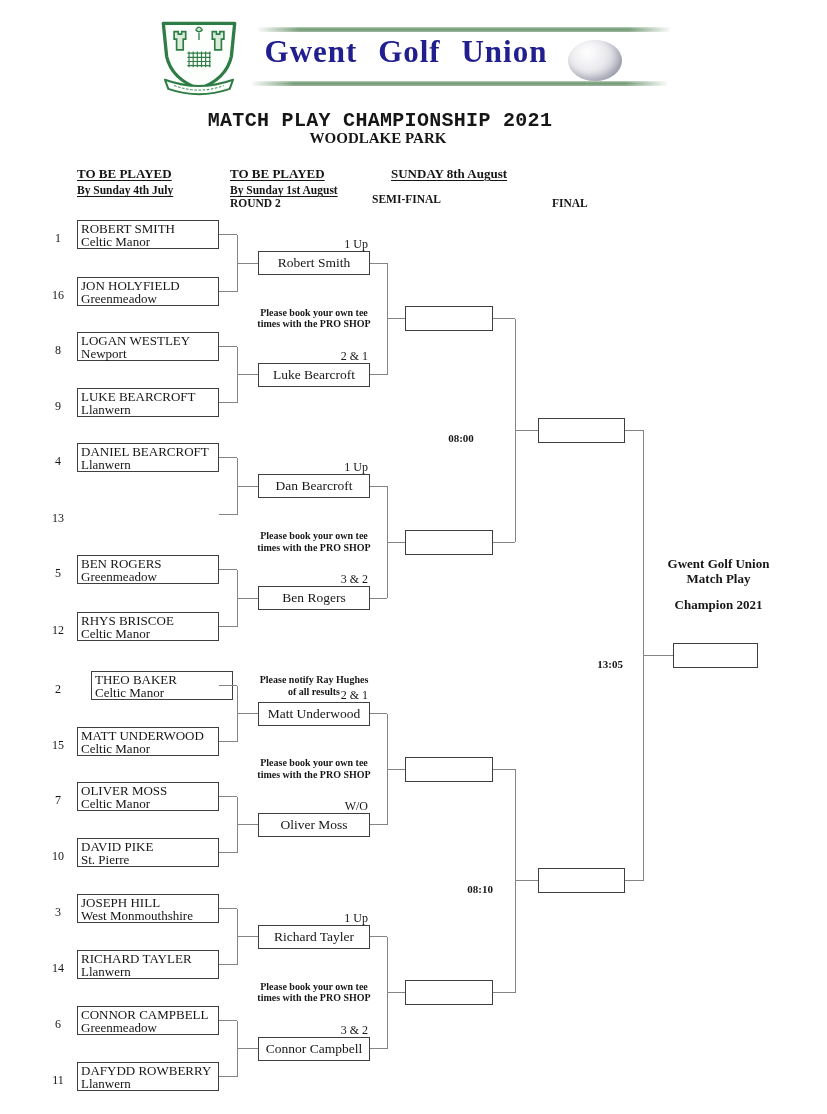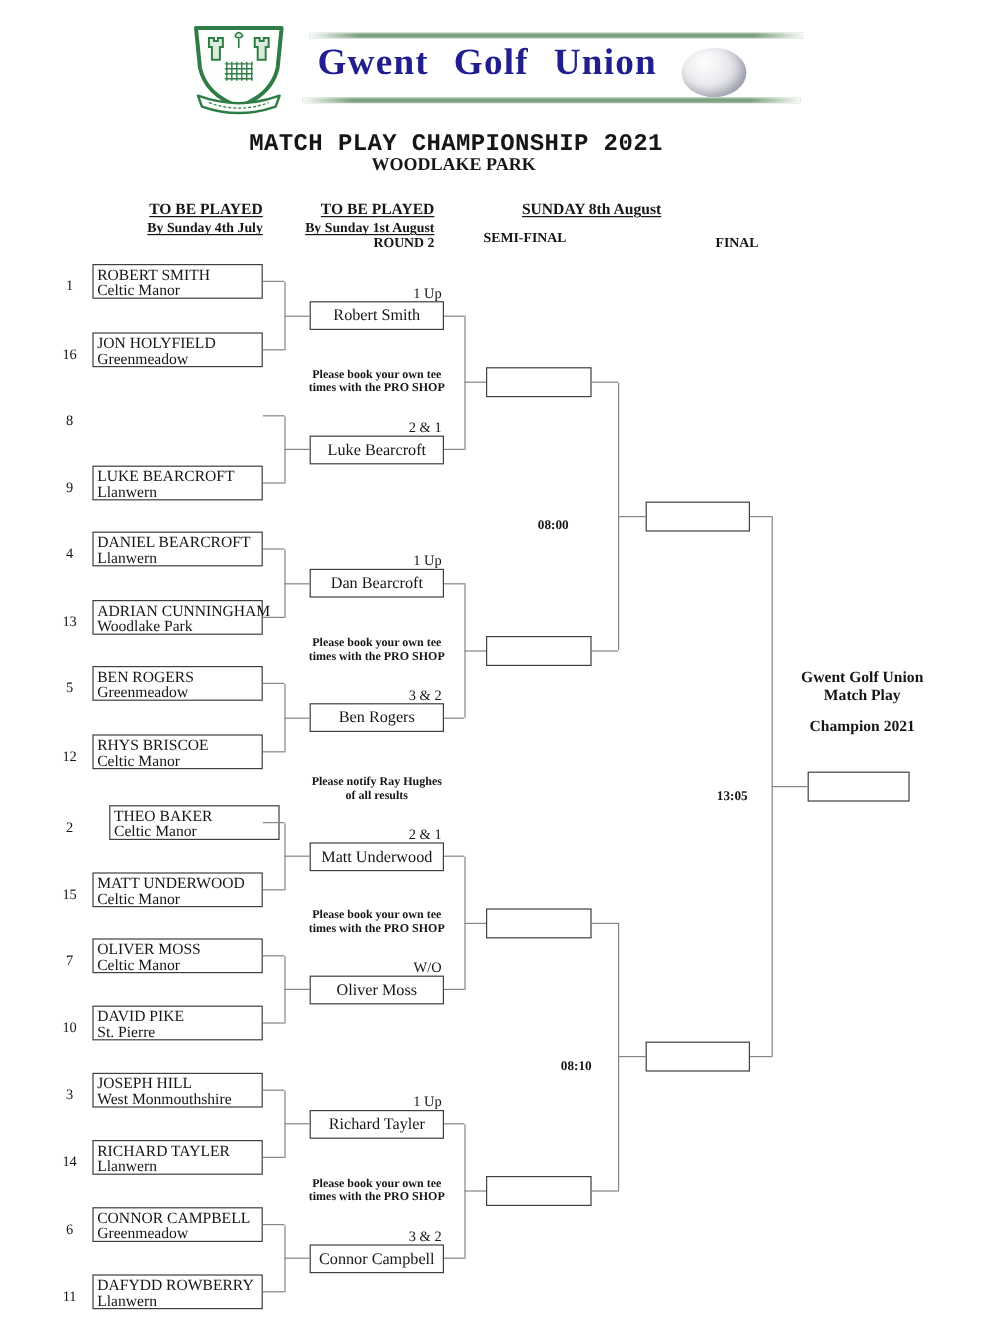--- a/index.html
+++ b/index.html
@@ -9,21 +9,21 @@
   .line{position:absolute;background:#858585;}
   .pbox{position:absolute;border:1px solid #3f3f3f;background:#ffffff;box-sizing:border-box;}
   .r1box{font-size:13px;line-height:13.2px;padding-left:3px;padding-top:1px;}
   .r1box div{white-space:nowrap;}
   .r2box{font-size:13.5px;text-align:center;line-height:21px;}
   .seed{position:absolute;font-size:12px;text-align:center;}
   .result{position:absolute;font-size:12px;text-align:right;}
   .note{position:absolute;font-size:10px;font-weight:bold;text-align:center;line-height:11.5px;}
   .time{position:absolute;font-size:11px;font-weight:bold;text-align:right;}
   .champ{position:absolute;font-size:13px;font-weight:bold;text-align:center;}
-  .hdr{position:absolute;font-weight:bold;text-align:right;}
+  .hdr{position:absolute;font-weight:bold;text-align:left;}
   .u{text-decoration:underline;text-underline-offset:2px;}
   .band{position:absolute;height:5px;
         background:linear-gradient(90deg, rgba(255,255,255,.95), rgba(255,255,255,0) 10%, rgba(255,255,255,0) 90%, rgba(255,255,255,.95)),
                    linear-gradient(#bccfbc, #6f9a72 45%, #9fb6a0);}
   .ball{position:absolute;left:568px;top:40px;width:54px;height:41px;border-radius:50%;
         background:radial-gradient(circle at 36% 30%, #ffffff, #ebebef 40%, #ced0d8 70%, #a8aab6 100%);
         box-shadow:inset -4px -4px 7px rgba(85,85,110,.35);}
   .orgname{position:absolute;left:254px;top:34px;width:304px;text-align:center;
            font-size:31px;font-weight:bold;letter-spacing:1px;word-spacing:12px;color:#211f8e;}
   .maintitle{position:absolute;left:0;top:109px;width:760px;text-align:center;
@@ -79,38 +79,38 @@
       <div>Celtic Manor</div>
     </div>
     <div class="line" style="left: 219px; top: 234px; width: 18px; height: 1px; background: rgb(133, 133, 133);"></div>
     <div class="seed" style="left: 45px; top: 288px; width: 26px;">16</div>
     <div class="pbox r1box" style="left: 77px; top: 277px; width: 142px; height: 29px;">
       <div>JON HOLYFIELD</div>
       <div>Greenmeadow</div>
     </div>
     <div class="line" style="left: 219px; top: 291px; width: 18px; height: 1px; background: rgb(133, 133, 133);"></div>
     <div class="seed" style="left: 45px; top: 343px; width: 26px;">8</div>
+    <div class="pbox r1box" style="left: 77px; top: 332px; width: 142px; height: 29px;">
+      <div>LOGAN WESTLEY</div>
+      <div>Newport</div>
+    </div>
     <div class="line" style="left: 219px; top: 346px; width: 18px; height: 1px; background: rgb(133, 133, 133);"></div>
     <div class="seed" style="left: 45px; top: 399px; width: 26px;">9</div>
     <div class="pbox r1box" style="left: 77px; top: 388px; width: 142px; height: 29px;">
       <div>LUKE BEARCROFT</div>
       <div>Llanwern</div>
     </div>
     <div class="line" style="left: 219px; top: 402px; width: 18px; height: 1px; background: rgb(133, 133, 133);"></div>
     <div class="seed" style="left: 45px; top: 454px; width: 26px;">4</div>
     <div class="pbox r1box" style="left: 77px; top: 443px; width: 142px; height: 29px;">
       <div>DANIEL BEARCROFT</div>
       <div>Llanwern</div>
     </div>
     <div class="line" style="left: 219px; top: 457px; width: 18px; height: 1px; background: rgb(133, 133, 133);"></div>
     <div class="seed" style="left: 45px; top: 511px; width: 26px;">13</div>
-    <div class="pbox r1box" style="left: 77px; top: 500px; width: 142px; height: 29px;">
-      <div>ADRIAN CUNNINGHAM</div>
-      <div>Woodlake Park</div>
-    </div>
     <div class="line" style="left: 219px; top: 514px; width: 18px; height: 1px; background: rgb(133, 133, 133);"></div>
     <div class="seed" style="left: 45px; top: 566px; width: 26px;">5</div>
     <div class="pbox r1box" style="left: 77px; top: 555px; width: 142px; height: 29px;">
       <div>BEN ROGERS</div>
       <div>Greenmeadow</div>
     </div>
     <div class="line" style="left: 219px; top: 569px; width: 18px; height: 1px; background: rgb(133, 133, 133);"></div>
     <div class="seed" style="left: 45px; top: 623px; width: 26px;">12</div>
     <div class="pbox r1box" style="left: 77px; top: 612px; width: 142px; height: 29px;">
       <div>RHYS BRISCOE</div>
@@ -244,20 +244,20 @@
     <div class="line" style="left: 625px; top: 429.875px; width: 18px; height: 1px; background: rgb(133, 133, 133);"></div>
     <div class="line" style="left: 515px; top: 769px; width: 1px; height: 223.5px; background: rgb(133, 133, 133);"></div>
     <div class="line" style="left: 515px; top: 880.25px; width: 23px; height: 1px; background: rgb(133, 133, 133);"></div>
     <div class="pbox" style="left: 538px; top: 868.25px; width: 87px; height: 25px;"></div>
     <div class="time" style="left: 429px; top: 882.75px; width: 64px;">08:10</div>
     <div class="line" style="left: 625px; top: 880.25px; width: 18px; height: 1px; background: rgb(133, 133, 133);"></div>
     <div class="line" style="left: 643px; top: 430.375px; width: 1px; height: 450.375px; background: rgb(133, 133, 133);"></div>
     <div class="line" style="left: 643px; top: 655.062px; width: 30px; height: 1px; background: rgb(133, 133, 133);"></div>
     <div class="pbox" style="left: 673px; top: 643.062px; width: 85px; height: 25px;"></div>
     <div class="time" style="left: 561px; top: 657.562px; width: 62px;">13:05</div>
-    <div class="note" style="left: 249px; top: 646px; width: 130px;">
+    <div class="note" style="left: 249px; top: 674px; width: 130px;">
       <div>Please notify Ray Hughes</div>
       <div>of all results</div>
     </div>
     <div class="champ" style="left: 646px; top: 556px; width: 145px;">Gwent Golf Union</div>
     <div class="champ" style="left: 646px; top: 571px; width: 145px;">Match Play</div>
     <div class="champ" style="left: 646px; top: 597px; width: 145px;">Champion 2021</div>
   </div>
 
 </body></html>

